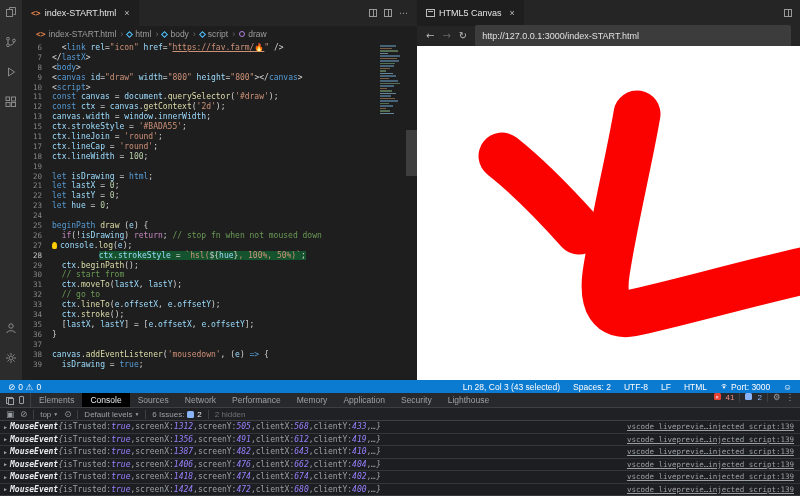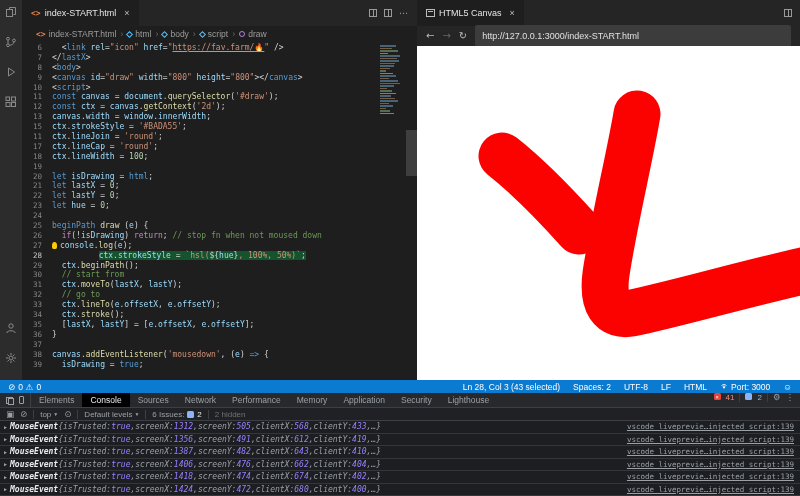--- a/index.html
+++ b/index.html
@@ -75,21 +75,21 @@
   .vdiv{width:1px;height:9px;background:#3c4043;}
   .dt-toolbar{height:13px;display:flex;align-items:center;gap:6px;padding:0 6px;border-bottom:1px solid #3c4043;flex:none;font-size:8px;}
   .tool-ic{font-size:8.5px;color:#9aa0a6;line-height:1;font-family:"DejaVu Sans",sans-serif;}
   .filter{flex:1;height:10px;background:#18191b;color:#7d8085;display:flex;align-items:center;padding:0 5px;font-size:8px;border-radius:1px;}
   .dt-toolbar .right{display:flex;align-items:center;gap:6px;}
   .muted{color:#6e7276;}
   .console-rows{flex:1;display:flex;flex-direction:column;background:#1d1e21;min-height:0;}
   .crow{height:12.5px;display:flex;align-items:center;border-bottom:1px solid #35363a;padding:0 6px 0 4px;font-family:"DejaVu Sans Mono",monospace;font-size:8px;white-space:nowrap;overflow:hidden;}
   .crow .arrow{color:#9aa0a6;font-size:5px;margin-right:3px;flex:none;}
   .crow .obj{color:#e8eaed;font-weight:bold;font-style:italic;}
-  .crow .pname{color:#9aa0a6;font-style:italic;}
+  .crow .pname{color:#9aa0a6;}
   .crow .pval{color:#9980ff;font-style:italic;}
   .crow .brace{color:#9aa0a6;font-style:italic;}
   .crow .src{margin-left:auto;color:#9aa0a6;font-size:7.5px;text-decoration:underline;padding-left:8px;flex:none;}
 </style>
 </head>
 <body>
 
 <div class="window">
   <div class="main">
 

